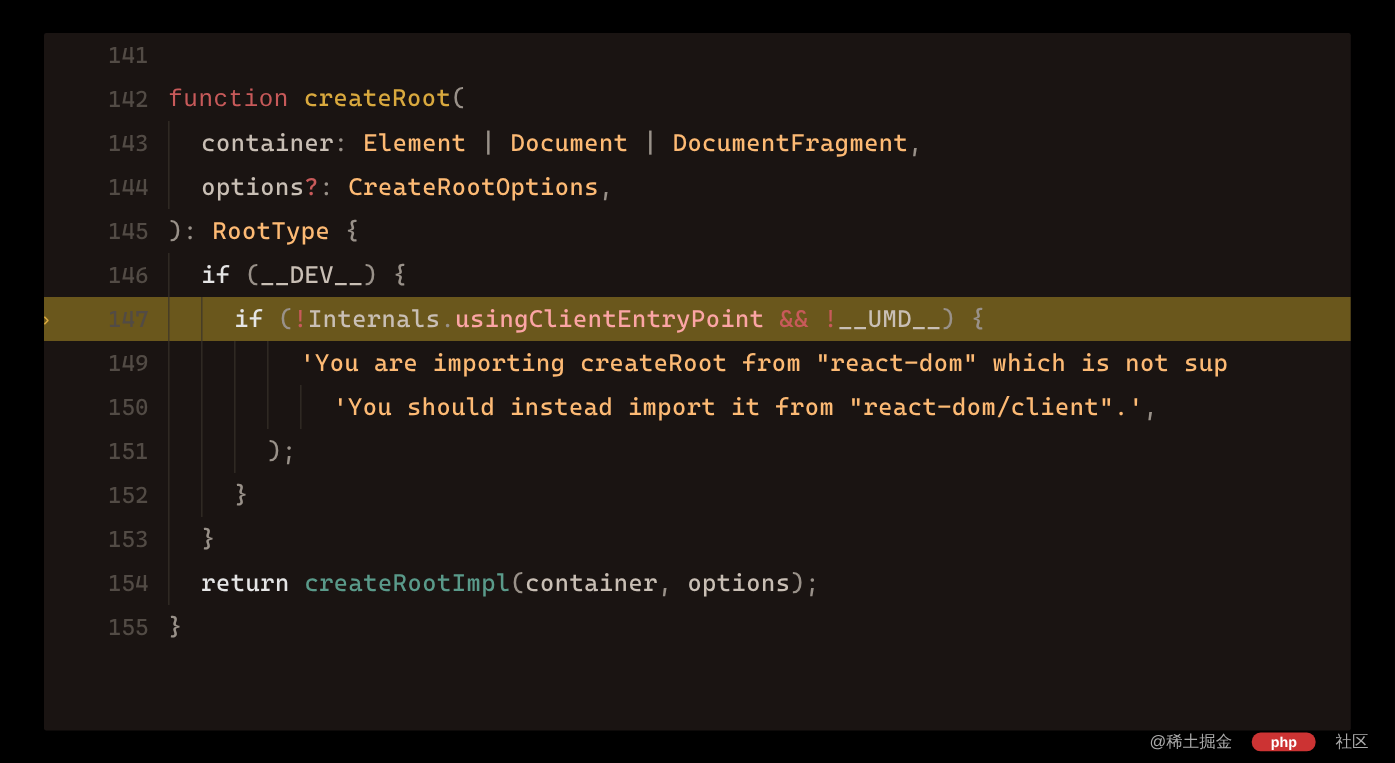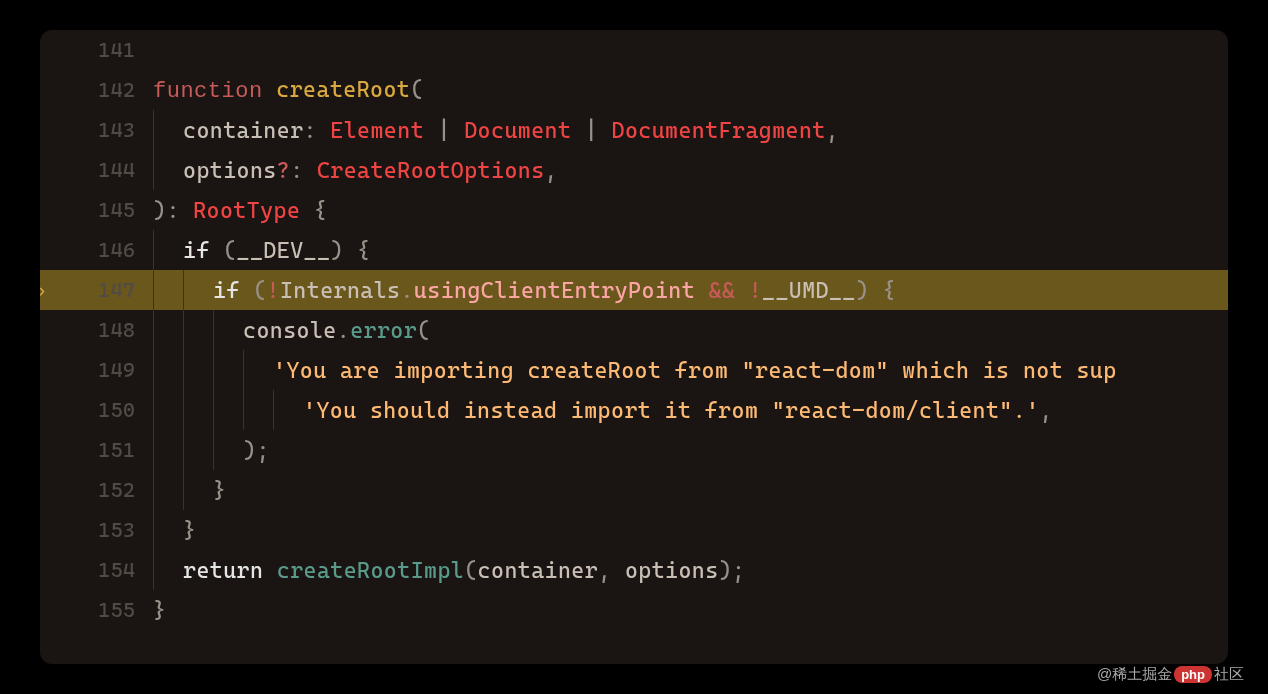--- a/index.html
+++ b/index.html
@@ -12,21 +12,21 @@
   overflow: hidden;
   position: relative;
 }
 .editor-frame {
   position: absolute;
   top: 30px;
   left: 40px;
   right: 40px;
   bottom: 30px;
   background: #1a1412;
-  border-radius: 12px;
+  border-radius: 2px;
   overflow: hidden;
   box-shadow: 0 20px 50px rgba(0,0,0,0.6);
 }
 .code-area { position: relative; width: 100%; height: 100%; }
 .line { display: flex; height: 40px; align-items: center; white-space: pre; position: relative; }
 .line.highlighted { background: #6a571c; }
 .gutter {
   width: 113px;
   text-align: right;
   padding-right: 18px;
@@ -48,64 +48,63 @@
 .indent-guide {
   width: 30px;
   height: 40px;
   border-left: 1px solid #3a322c;
   flex-shrink: 0;
 }
 .code-content { color: #c9bfb5; letter-spacing: 0.5px; }
 .kw-function { color: #c85a5a; font-family: Liberation Mono, monospace; }
 .fn-name { color: #d9a93e; }
 .param { color: #c9bfb5; text-align: center; }
-.type { color: #ef4444; }
+.type { color: #fdba74; }
 .punct { color: #999189; }
 .operator { color: #999189; }
 .keyword { color: #e5e5e5; }
 .neutral-keyword { color: #c9bfb5; }
 .property { color: #fca5a5; }
 .method-return { color: #5a9a8a; }
 .string { color: #fdba74; }
 .bool-op { color: #c85a5a; }
 .brace { color: #999189; }
 .question { color: #c85a5a; }
 .watermark {
   position: absolute;
   bottom: 10px;
   right: 24px;
   color: #aaa;
   font-size: 15px;
   font-family: -apple-system, sans-serif;
   display: flex;
   align-items: center;
-  gap: 2px;
+  gap: 18px;
 }
 .watermark .php-badge {
   background: #cc3333;
   color: #fff;
-  padding: 1px 7px;
+  padding: 1px 17px;
   border-radius: 8px;
   font-size: 13px;
   font-weight: bold;
 }
 </style>
 </head>
 <body>
 
 <div class="editor-frame">
   <div class="code-area">
       <div class="line"><div class="gutter">141</div><span class="indent-guides"></span><span class="code-content"></span></div>
       <div class="line"><div class="gutter">142</div><span class="indent-guides"></span><span class="code-content"><span class="kw-function">function </span><span class="fn-name">createRoot</span><span class="punct">(</span></span></div>
       <div class="line"><div class="gutter">143</div><span class="indent-guides"><span class="indent-guide"></span></span><span class="code-content"><span class="param">container</span><span class="punct">: </span><span class="type">Element</span><span class="operator"> | </span><span class="type">Document</span><span class="operator"> | </span><span class="type">DocumentFragment</span><span class="punct">,</span></span></div>
       <div class="line"><div class="gutter">144</div><span class="indent-guides"><span class="indent-guide"></span></span><span class="code-content"><span class="param">options</span><span class="question">?</span><span class="punct">: </span><span class="type">CreateRootOptions</span><span class="punct">,</span></span></div>
       <div class="line"><div class="gutter">145</div><span class="indent-guides"></span><span class="code-content"><span class="punct">)</span><span class="punct">: </span><span class="type">RootType</span><span class="brace"> {</span></span></div>
       <div class="line"><div class="gutter">146</div><span class="indent-guides"><span class="indent-guide"></span></span><span class="code-content"><span class="keyword">if </span><span class="punct">(</span><span class="param">__DEV__</span><span class="punct">)</span><span class="brace"> {</span></span></div>
       <div class="line highlighted"><div class="gutter">147<span class="folding-marker">›</span></div><span class="indent-guides"><span class="indent-guide"></span><span class="indent-guide"></span></span><span class="code-content"><span class="keyword">if </span><span class="punct">(</span><span class="bool-op">!</span><span class="neutral-keyword">Internals</span><span class="punct">.</span><span class="property">usingClientEntryPoint</span><span class="bool-op"> &amp;&amp; </span><span class="bool-op">!</span><span class="param">__UMD__</span><span class="punct">)</span><span class="brace"> {</span></span></div>
-      <div class="line"><div class="gutter">148</div><span class="indent-guides"><span class="indent-guide"></span><span class="indent-guide"></span><span class="indent-guide"></span></span><span class="code-content"><span class="neutral-keyword">console</span><span class="punct">.</span><span class="method-return">error</span><span class="punct">(</span></span></div>
       <div class="line"><div class="gutter">149</div><span class="indent-guides"><span class="indent-guide"></span><span class="indent-guide"></span><span class="indent-guide"></span><span class="indent-guide"></span></span><span class="code-content"><span class="string">'You are importing createRoot from "react-dom" which is not sup</span></span></div>
       <div class="line"><div class="gutter">150</div><span class="indent-guides"><span class="indent-guide"></span><span class="indent-guide"></span><span class="indent-guide"></span><span class="indent-guide"></span><span class="indent-guide"></span></span><span class="code-content"><span class="string">'You should instead import it from "react-dom/client".'</span><span class="punct">,</span></span></div>
       <div class="line"><div class="gutter">151</div><span class="indent-guides"><span class="indent-guide"></span><span class="indent-guide"></span><span class="indent-guide"></span></span><span class="code-content"><span class="punct">)</span><span class="punct">;</span></span></div>
       <div class="line"><div class="gutter">152</div><span class="indent-guides"><span class="indent-guide"></span><span class="indent-guide"></span></span><span class="code-content"><span class="brace">}</span></span></div>
       <div class="line"><div class="gutter">153</div><span class="indent-guides"><span class="indent-guide"></span></span><span class="code-content"><span class="brace">}</span></span></div>
       <div class="line"><div class="gutter">154</div><span class="indent-guides"><span class="indent-guide"></span></span><span class="code-content"><span class="keyword">return </span><span class="method-return">createRootImpl</span><span class="punct">(</span><span class="param">container</span><span class="punct">, </span><span class="param">options</span><span class="punct">)</span><span class="punct">;</span></span></div>
       <div class="line"><div class="gutter">155</div><span class="indent-guides"></span><span class="code-content"><span class="brace">}</span></span></div>
     </div>
 </div>
 

